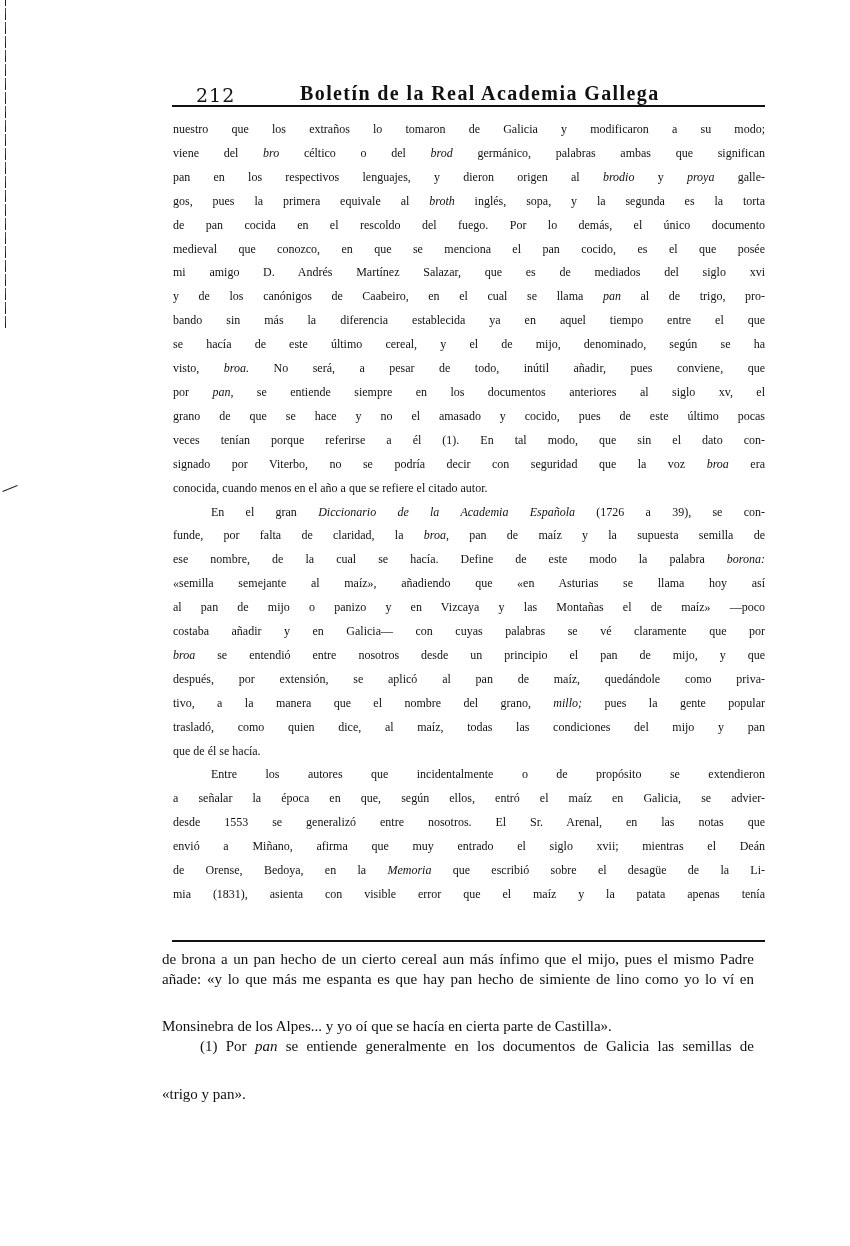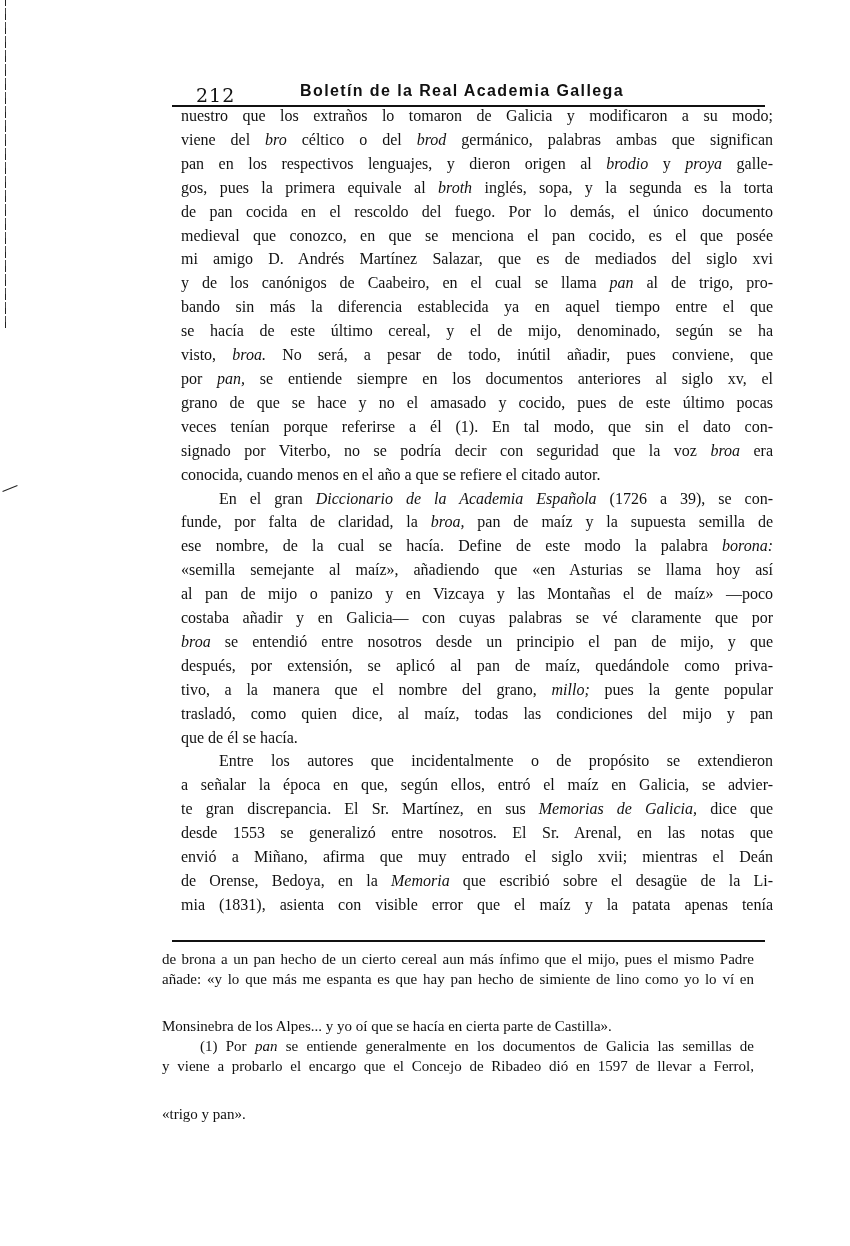--- a/index.html
+++ b/index.html
@@ -16,29 +16,29 @@
     background: #222; transform: rotate(-22deg);
   }
   .header {
     position: absolute; left: 196px; top: 82px; width: 565px; height: 30px;
   }
   .page-num {
     position: absolute; left: 0; top: 2px; font-size: 19px; letter-spacing: 1px;
     font-family: "DejaVu Serif", serif;
   }
   .running-title {
-    position: absolute; left: 104px; top: 0; font-size: 16px; font-weight: bold;
-    letter-spacing: 1.4px; font-family: Liberation Sans, sans-serif;
+    position: absolute; left: 104px; top: 0; font-size: 20px; font-weight: bold;
+    letter-spacing: 1.4px; font-family: Liberation Serif, serif;
   }
   .header-rule {
     position: absolute; left: 172px; top: 105px; width: 593px; height: 2px; background: #111;
   }
   .body-text {
-    position: absolute; left: 173px; top: 104px; width: 592px;
-    font-size: 16px; line-height: 23.9px; text-align: justify; margin-left: 8px;
+    position: absolute; left: 173px; top: 118px; width: 592px;
+    font-size: 12px; line-height: 23.9px; text-align: justify;
   }
   .body-text .line { display: block; text-align: justify; text-align-last: justify; white-space: nowrap; }
   .body-text .line.last { text-align-last: left; }
   .footnote-rule {
     position: absolute; left: 172px; top: 940px; width: 593px; height: 2px; background: #111;
   }
   .footnotes {
     position: absolute; left: 162px; top: 950px; width: 592px;
     font-size: 15px; line-height: 19.7px;
   }
@@ -81,28 +81,26 @@
     <span class="line">«semilla semejante al maíz», añadiendo que «en Asturias se llama hoy así</span>
     <span class="line">al pan de mijo o panizo y en Vizcaya y las Montañas el de maíz» —poco</span>
     <span class="line">costaba añadir y en Galicia— con cuyas palabras se vé claramente que por</span>
     <span class="line"><i>broa</i> se entendió entre nosotros desde un principio el pan de mijo, y que</span>
     <span class="line">después, por extensión, se aplicó al pan de maíz, quedándole como priva-</span>
     <span class="line">tivo, a la manera que el nombre del grano, <i>millo;</i> pues la gente popular</span>
     <span class="line">trasladó, como quien dice, al maíz, todas las condiciones del mijo y pan</span>
     <span class="line last">que de él se hacía.</span>
     <span class="line" style="padding-left: 38px;">Entre los autores que incidentalmente o de propósito se extendieron</span>
     <span class="line">a señalar la época en que, según ellos, entró el maíz en Galicia, se advier-</span>
-    <span class="line">te gran discrepancia. El Sr. Martínez, en sus <i>Memorias de Galicia,</i> dice que</span>
     <span class="line">desde 1553 se generalizó entre nosotros. El Sr. Arenal, en las notas que</span>
     <span class="line">envió a Miñano, afirma que muy entrado el siglo xvii; mientras el Deán</span>
     <span class="line">de Orense, Bedoya, en la <i>Memoria</i> que escribió sobre el desagüe de la Li-</span>
     <span class="line">mia (1831), asienta con visible error que el maíz y la patata apenas tenía</span>
   </div>
 
 <div class="footnote-rule"></div>
 <div class="footnotes" id="footnotes">
     <span class="line">de brona a un pan hecho de un cierto cereal aun más ínfimo que el mijo, pues el mismo Padre</span>
     <span class="line">añade: «y lo que más me espanta es que hay pan hecho de simiente de lino como yo lo ví en</span>
     <span class="line last">Monsinebra de los Alpes... y yo oí que se hacía en cierta parte de Castilla».</span>
     <span class="line" style="padding-left: 38px;">(1)  Por <i>pan</i> se entiende generalmente en los documentos de Galicia las semillas de</span>
-    <span class="line">y viene a probarlo el encargo que el Concejo de Ribadeo dió en 1597 de llevar a Ferrol,</span>
     <span class="line last">«trigo y pan».</span>
   </div>
 
 </body></html>

